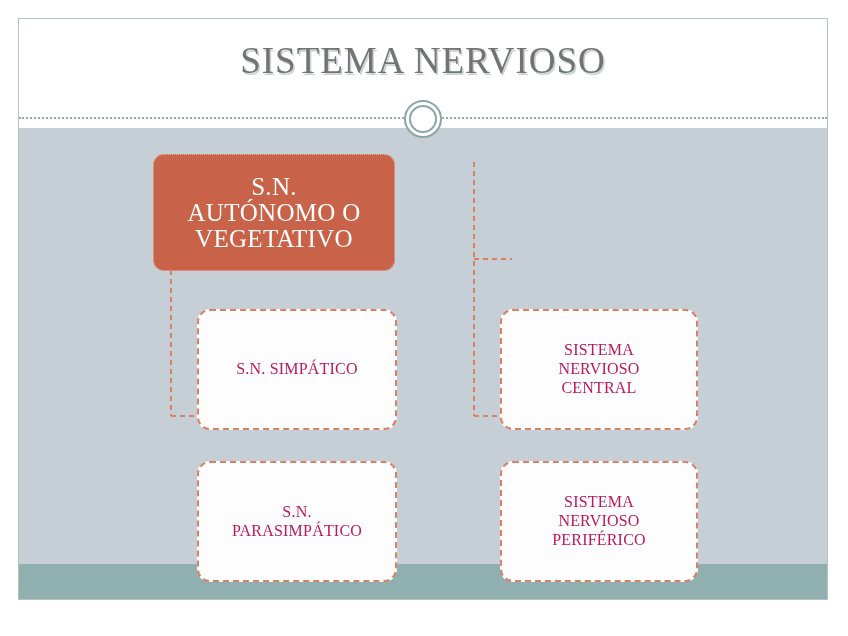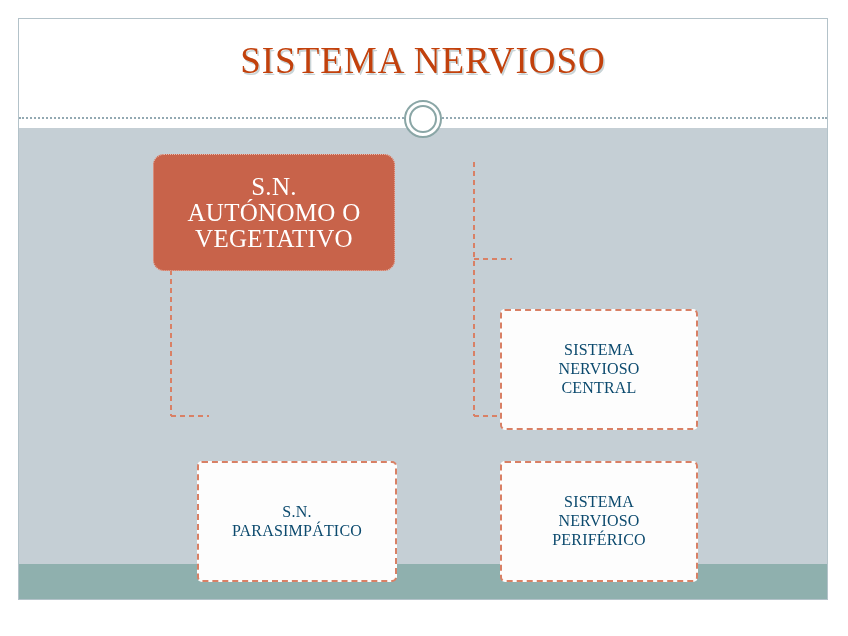--- a/index.html
+++ b/index.html
@@ -37,21 +37,21 @@
     background: #ffffff;
   }
   #page-title {
     position: absolute;
     left: 0;
     top: 20px;
     width: 100%;
     text-align: center;
     font-size: 37px;
     letter-spacing: 1.0px;
-    color: #c2410c;
+    color: #737373;
     font-weight: normal;
     text-shadow: 1.5px 1.5px 0 #c9d4d7;
     white-space: nowrap;
   }
 
   
   #divider {
     position: absolute;
     left: 0;
     top: 98px;
@@ -141,22 +141,22 @@
     border: 1px dotted #e8b9ad;
     border-radius: 11px;
     color: #ffffff;
     font-size: 25px;
     line-height: 1.04;
     letter-spacing: 0.3px;
   }
   .node-leaf {
     background: #fdfdfd;
     border: 2px dashed #d98065;
-    border-radius: 5px;
-    color: #0c4a6e;
+    border-radius: 13px;
+    color: #be185d;
     font-size: 16px;
     line-height: 1.18;
     letter-spacing: 0.2px;
   }
   .node-label { display: block; white-space: pre-line; }
 </style>
 </head>
 <body>
 
 <div id="slide">
@@ -186,20 +186,23 @@
   </svg>
 
   <div id="diagram">
 
     <div class="node node-root" style="left:134px; top:26px; width:242px; height:117px;">
       <span class="node-label">S.N.
 AUTÓNOMO O
 VEGETATIVO</span>
     </div>
 
+    <div class="node node-leaf" style="left:178px; top:181px; width:200px; height:121px;">
+      <span class="node-label">S.N. SIMPÁTICO</span>
+    </div>
 
     <div class="node node-leaf" style="left:178px; top:333px; width:200px; height:121px;">
       <span class="node-label">S.N.
 PARASIMPÁTICO</span>
     </div>
 
 
     <div class="node node-leaf" style="left:481px; top:181px; width:198px; height:121px;">
       <span class="node-label">SISTEMA
 NERVIOSO

